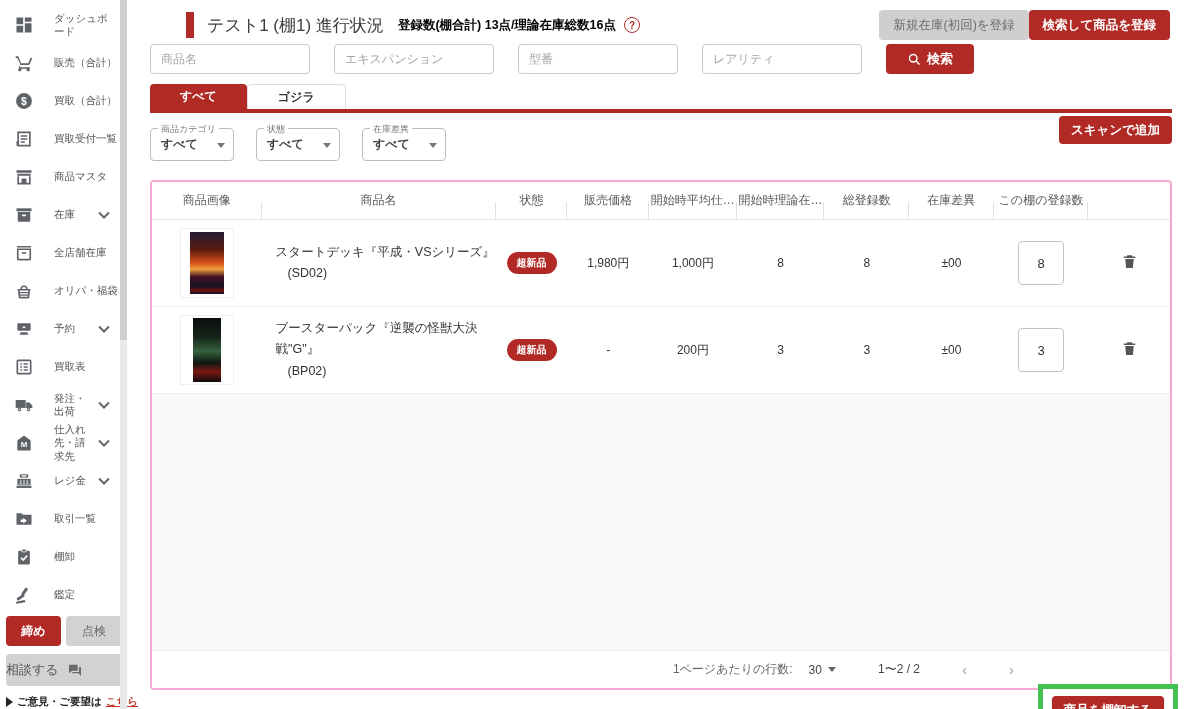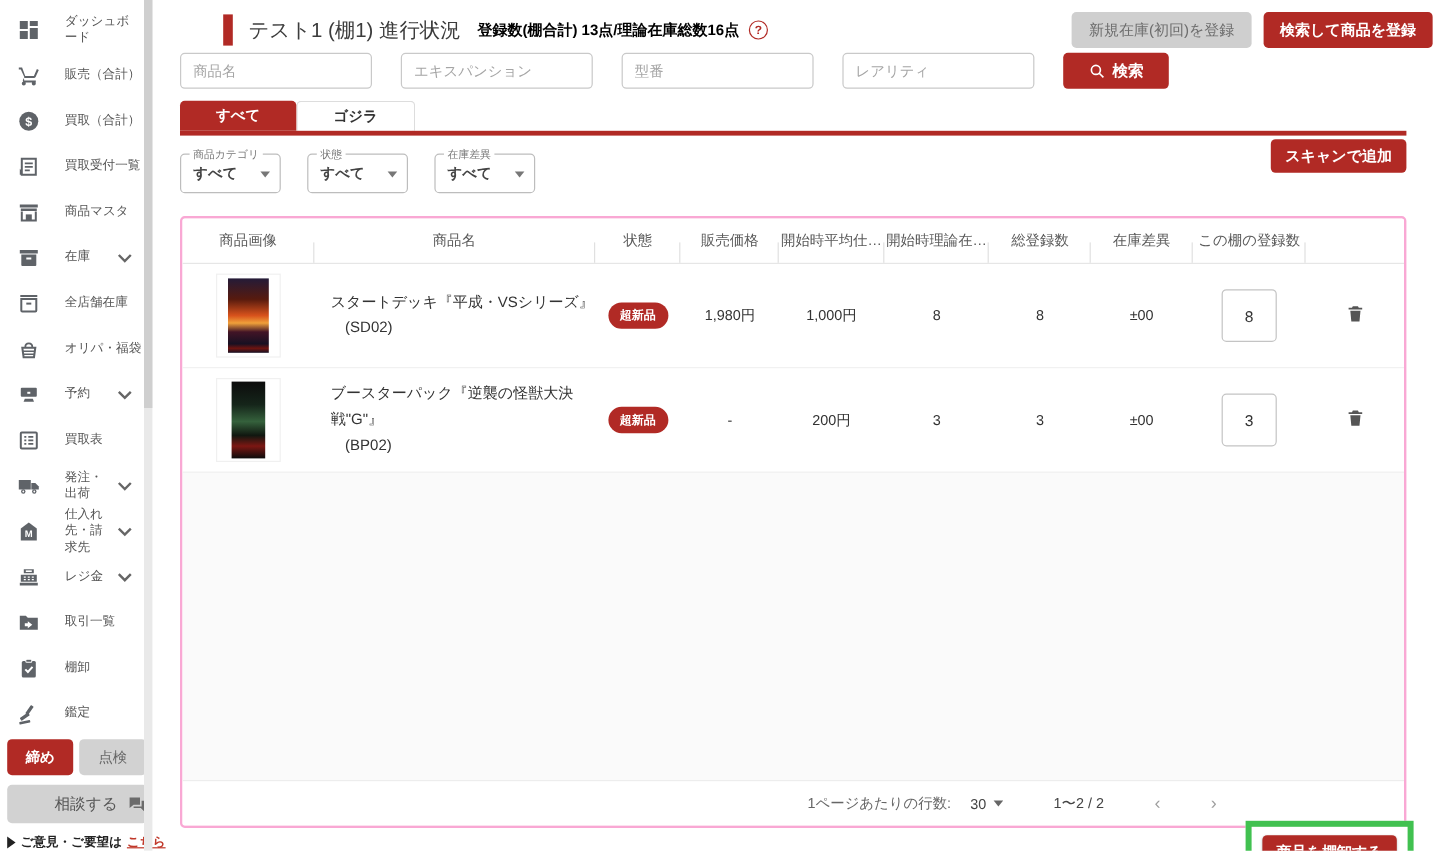--- a/index.html
+++ b/index.html
@@ -13,34 +13,34 @@
   .sidebar-scroll-thumb { position:absolute; right:0; top:0; width:7px; height:340px; background:#cfcfcf; }
   .nav { position:absolute; left:0; top:6px; width:118px; }
   .nav-item { display:flex; align-items:center; height:38px; padding-left:14px; cursor:pointer; }
   .nav-item svg { width:20px; height:20px; flex:none; }
   .nav-label { font-size:10.5px; color:#555; margin-left:20px; line-height:1.25; }
   .nav-chev { margin-left:auto; margin-right:4px; flex:none; }
   .side-bottom { position:absolute; left:6px; top:616px; width:118px; }
   .btn-row { display:flex; gap:5px; }
   .btn-close { width:55px; height:30px; background:#b12a25; color:#fff; border:none; border-radius:4px; font-size:12px; font-weight:bold; cursor:pointer; }
   .btn-inspect { width:56px; height:30px; background:#d2d2d2; color:#666; border:none; border-radius:4px; font-size:12px; cursor:pointer; }
-  .btn-consult { margin-top:8px; width:117px; height:32px; background:#d2d2d2; color:#555; border:none; border-radius:4px; font-size:13px; cursor:pointer; display:flex; align-items:center; justify-content:flex-end; gap:7px; }
+  .btn-consult { margin-top:8px; width:117px; height:32px; background:#d2d2d2; color:#555; border:none; border-radius:4px; font-size:13px; cursor:pointer; display:flex; align-items:center; justify-content:flex-start; gap:7px; }
   .feedback { margin-top:9px; font-size:10.5px; color:#222; font-weight:bold; display:flex; align-items:center; gap:4px; white-space:nowrap; }
   .feedback .tri { width:0; height:0; border-left:7px solid #222; border-top:5px solid transparent; border-bottom:5px solid transparent; }
   .feedback a { color:#c0392b; text-decoration:underline; cursor:pointer; }
 
   
   .main { position:absolute; left:150px; top:0; width:1044px; height:709px; }
 
   .page-header { position:absolute; left:0; top:8px; height:34px; display:flex; align-items:center;padding-left:36px; }
   .accent { width:8px; height:26px; background:#b12a25; margin-right:13px; }
   .page-title { font-size:17px; color:#3c3c3c; }
   .page-subtitle { font-size:12.5px; font-weight:bold; color:#000000; margin-left:14px; }
   .help-icon { margin-left:8px; width:16px; height:16px; border:1.5px solid #b12a25; border-radius:50%; color:#b12a25; font-size:10px; font-weight:bold; display:flex; align-items:center; justify-content:center; cursor:pointer; }
-  .header-buttons { position:absolute; right:0; top:10px; display:flex; gap:10px; }
+  .header-buttons { position:absolute; right:24px; top:10px; display:flex; }
   .btn-gray { height:30px; padding:0 14px; background:#cfcfcf; color:#6c6c6c; border:none; border-radius:4px; font-size:12.5px; cursor:pointer; }
   .btn-red { height:30px; padding:0 14px; background:#b12a25; color:#fff; border:none; border-radius:4px; font-size:12.5px; font-weight:bold; cursor:pointer; }
 
   .search-row { position:absolute; left:0; top:44px; display:flex; gap:24px; align-items:center; }
   .search-row input { width:160px; height:30px; border:1px solid #c9c9c9; border-radius:4px; padding:0 10px; font-size:12px; color:#333; outline:none; }
   .search-row input::placeholder { color:#a5a5a5; }
   .btn-search { height:30px; width:88px; background:#b12a25; color:#fff; border:none; border-radius:4px; font-size:13px; font-weight:bold; display:flex; align-items:center; justify-content:center; gap:5px; cursor:pointer; }
 
   .tabs { position:absolute; left:0; top:84px; display:flex; }
   .tab { height:25px; padding:0 30px; display:flex; align-items:center; justify-content:center; font-size:12px; font-weight:bold; border-radius:4px 4px 0 0; cursor:pointer; }

